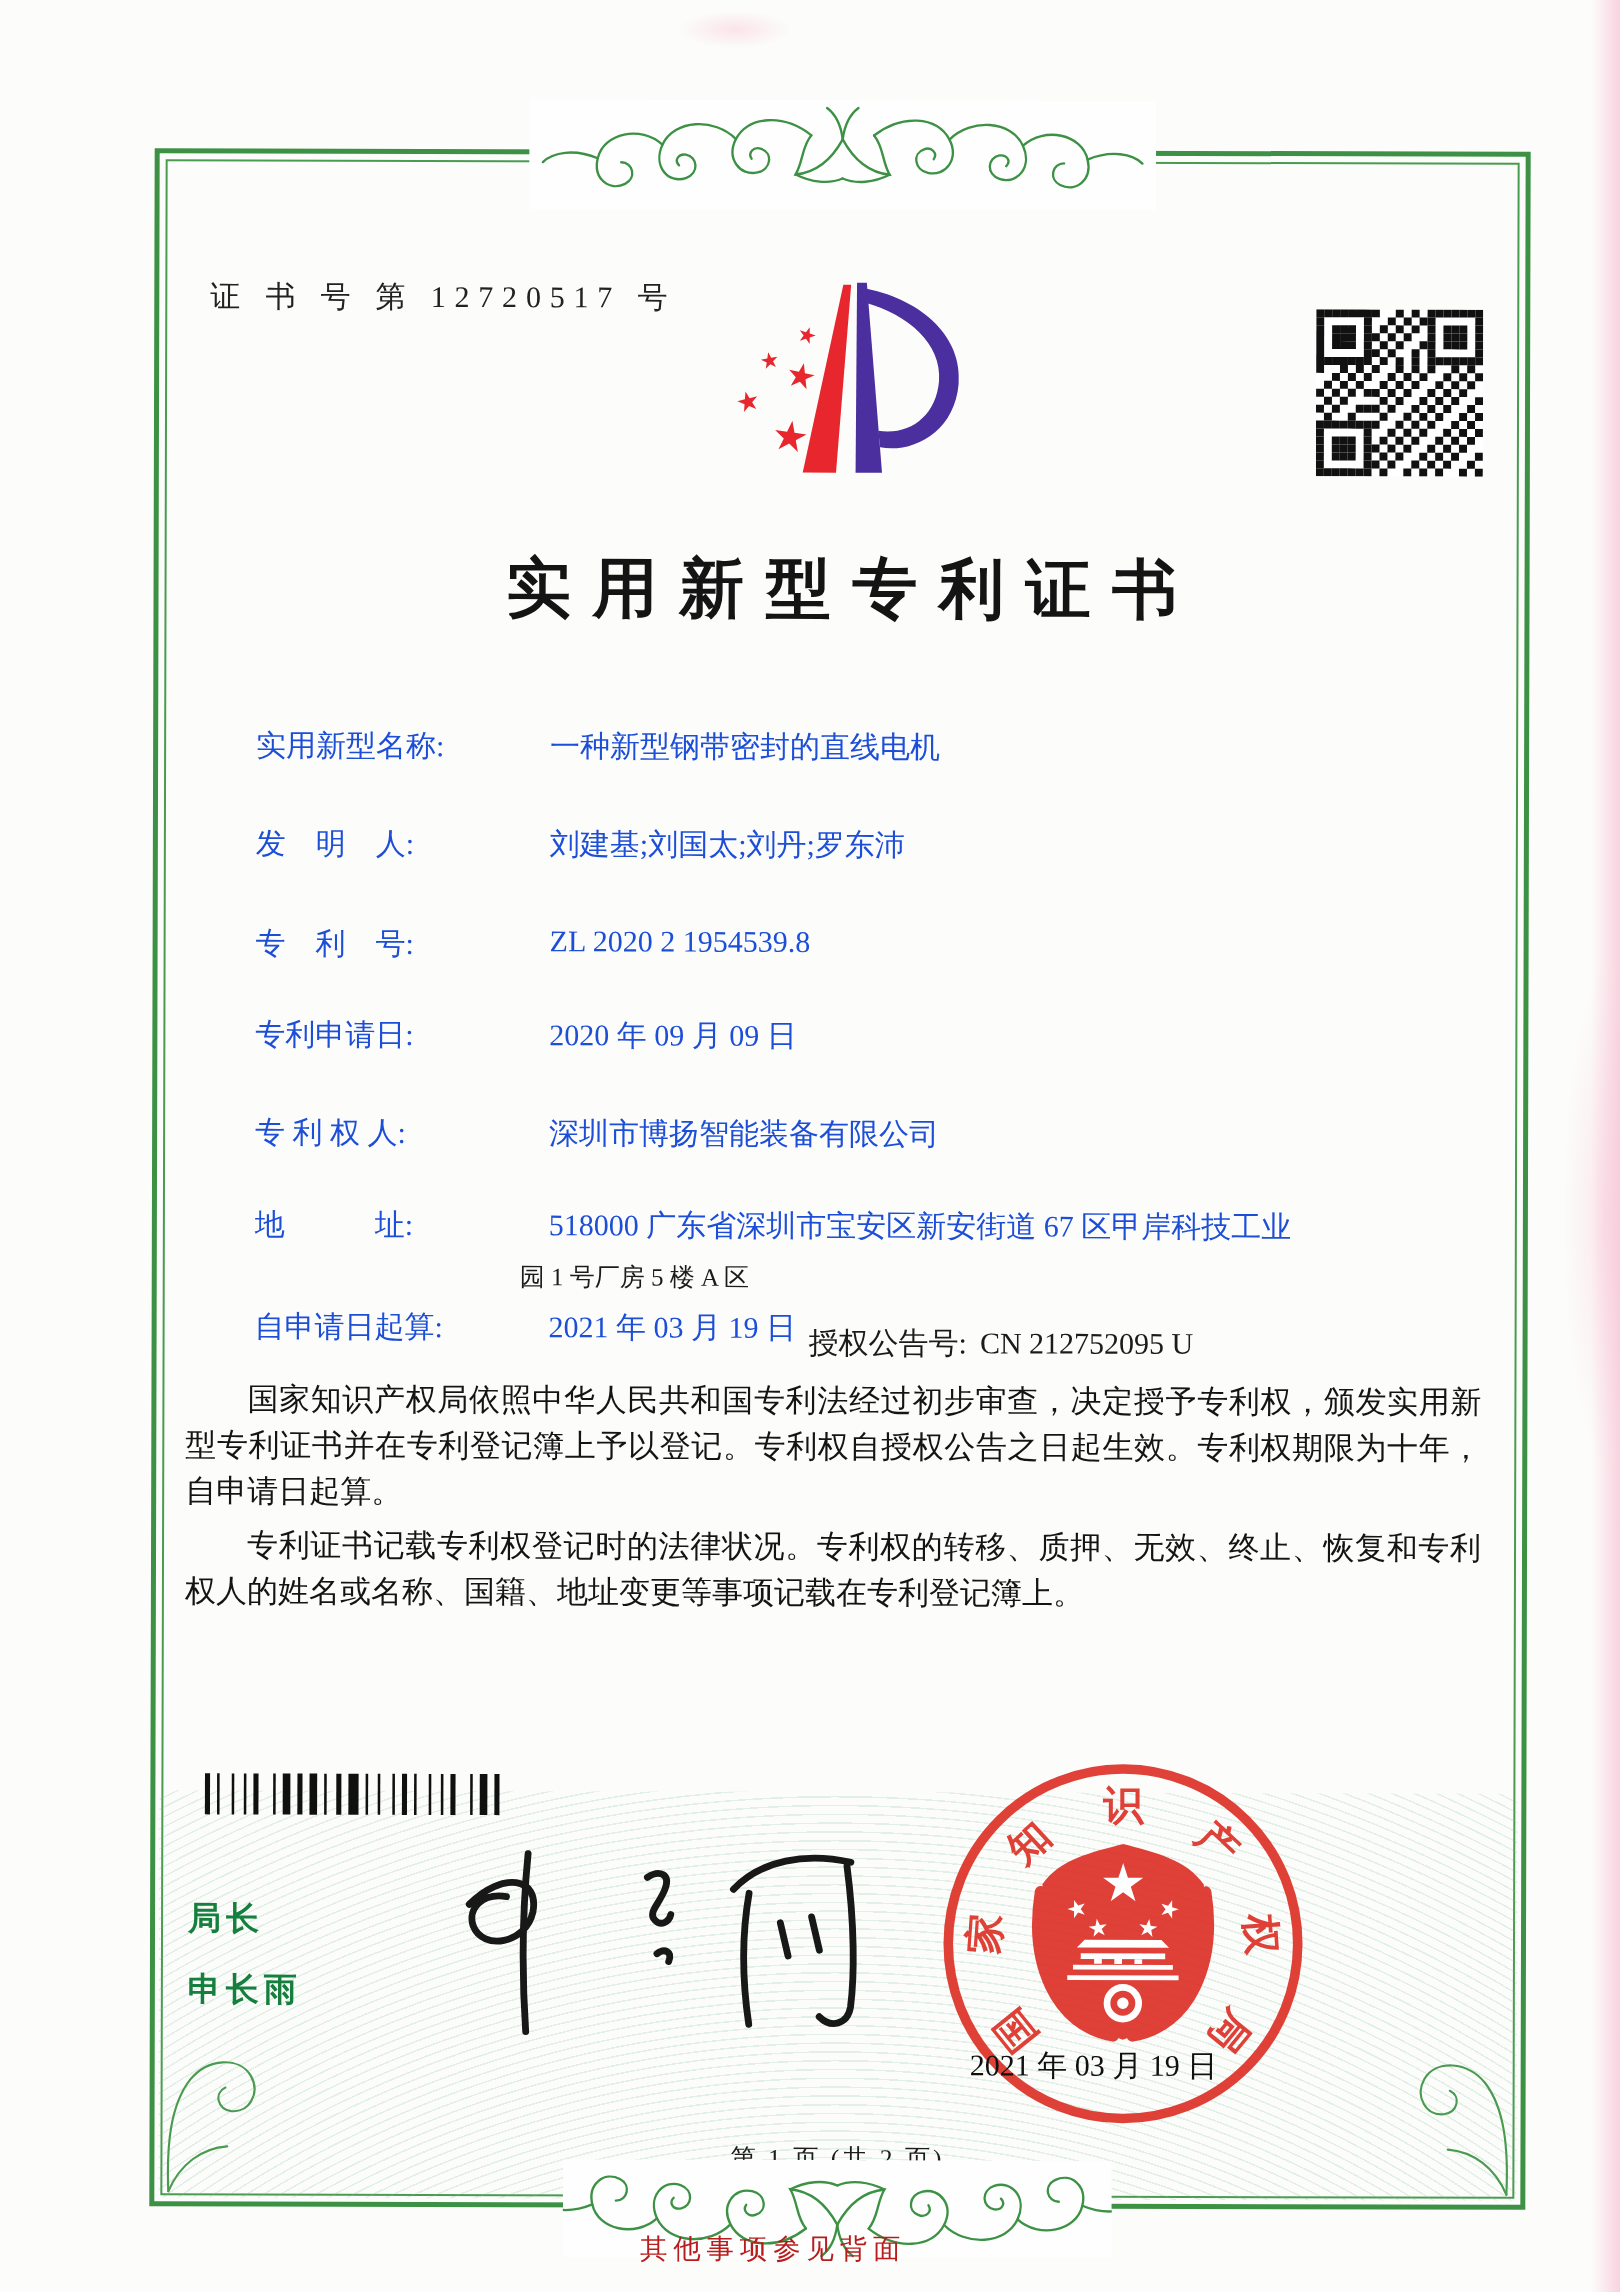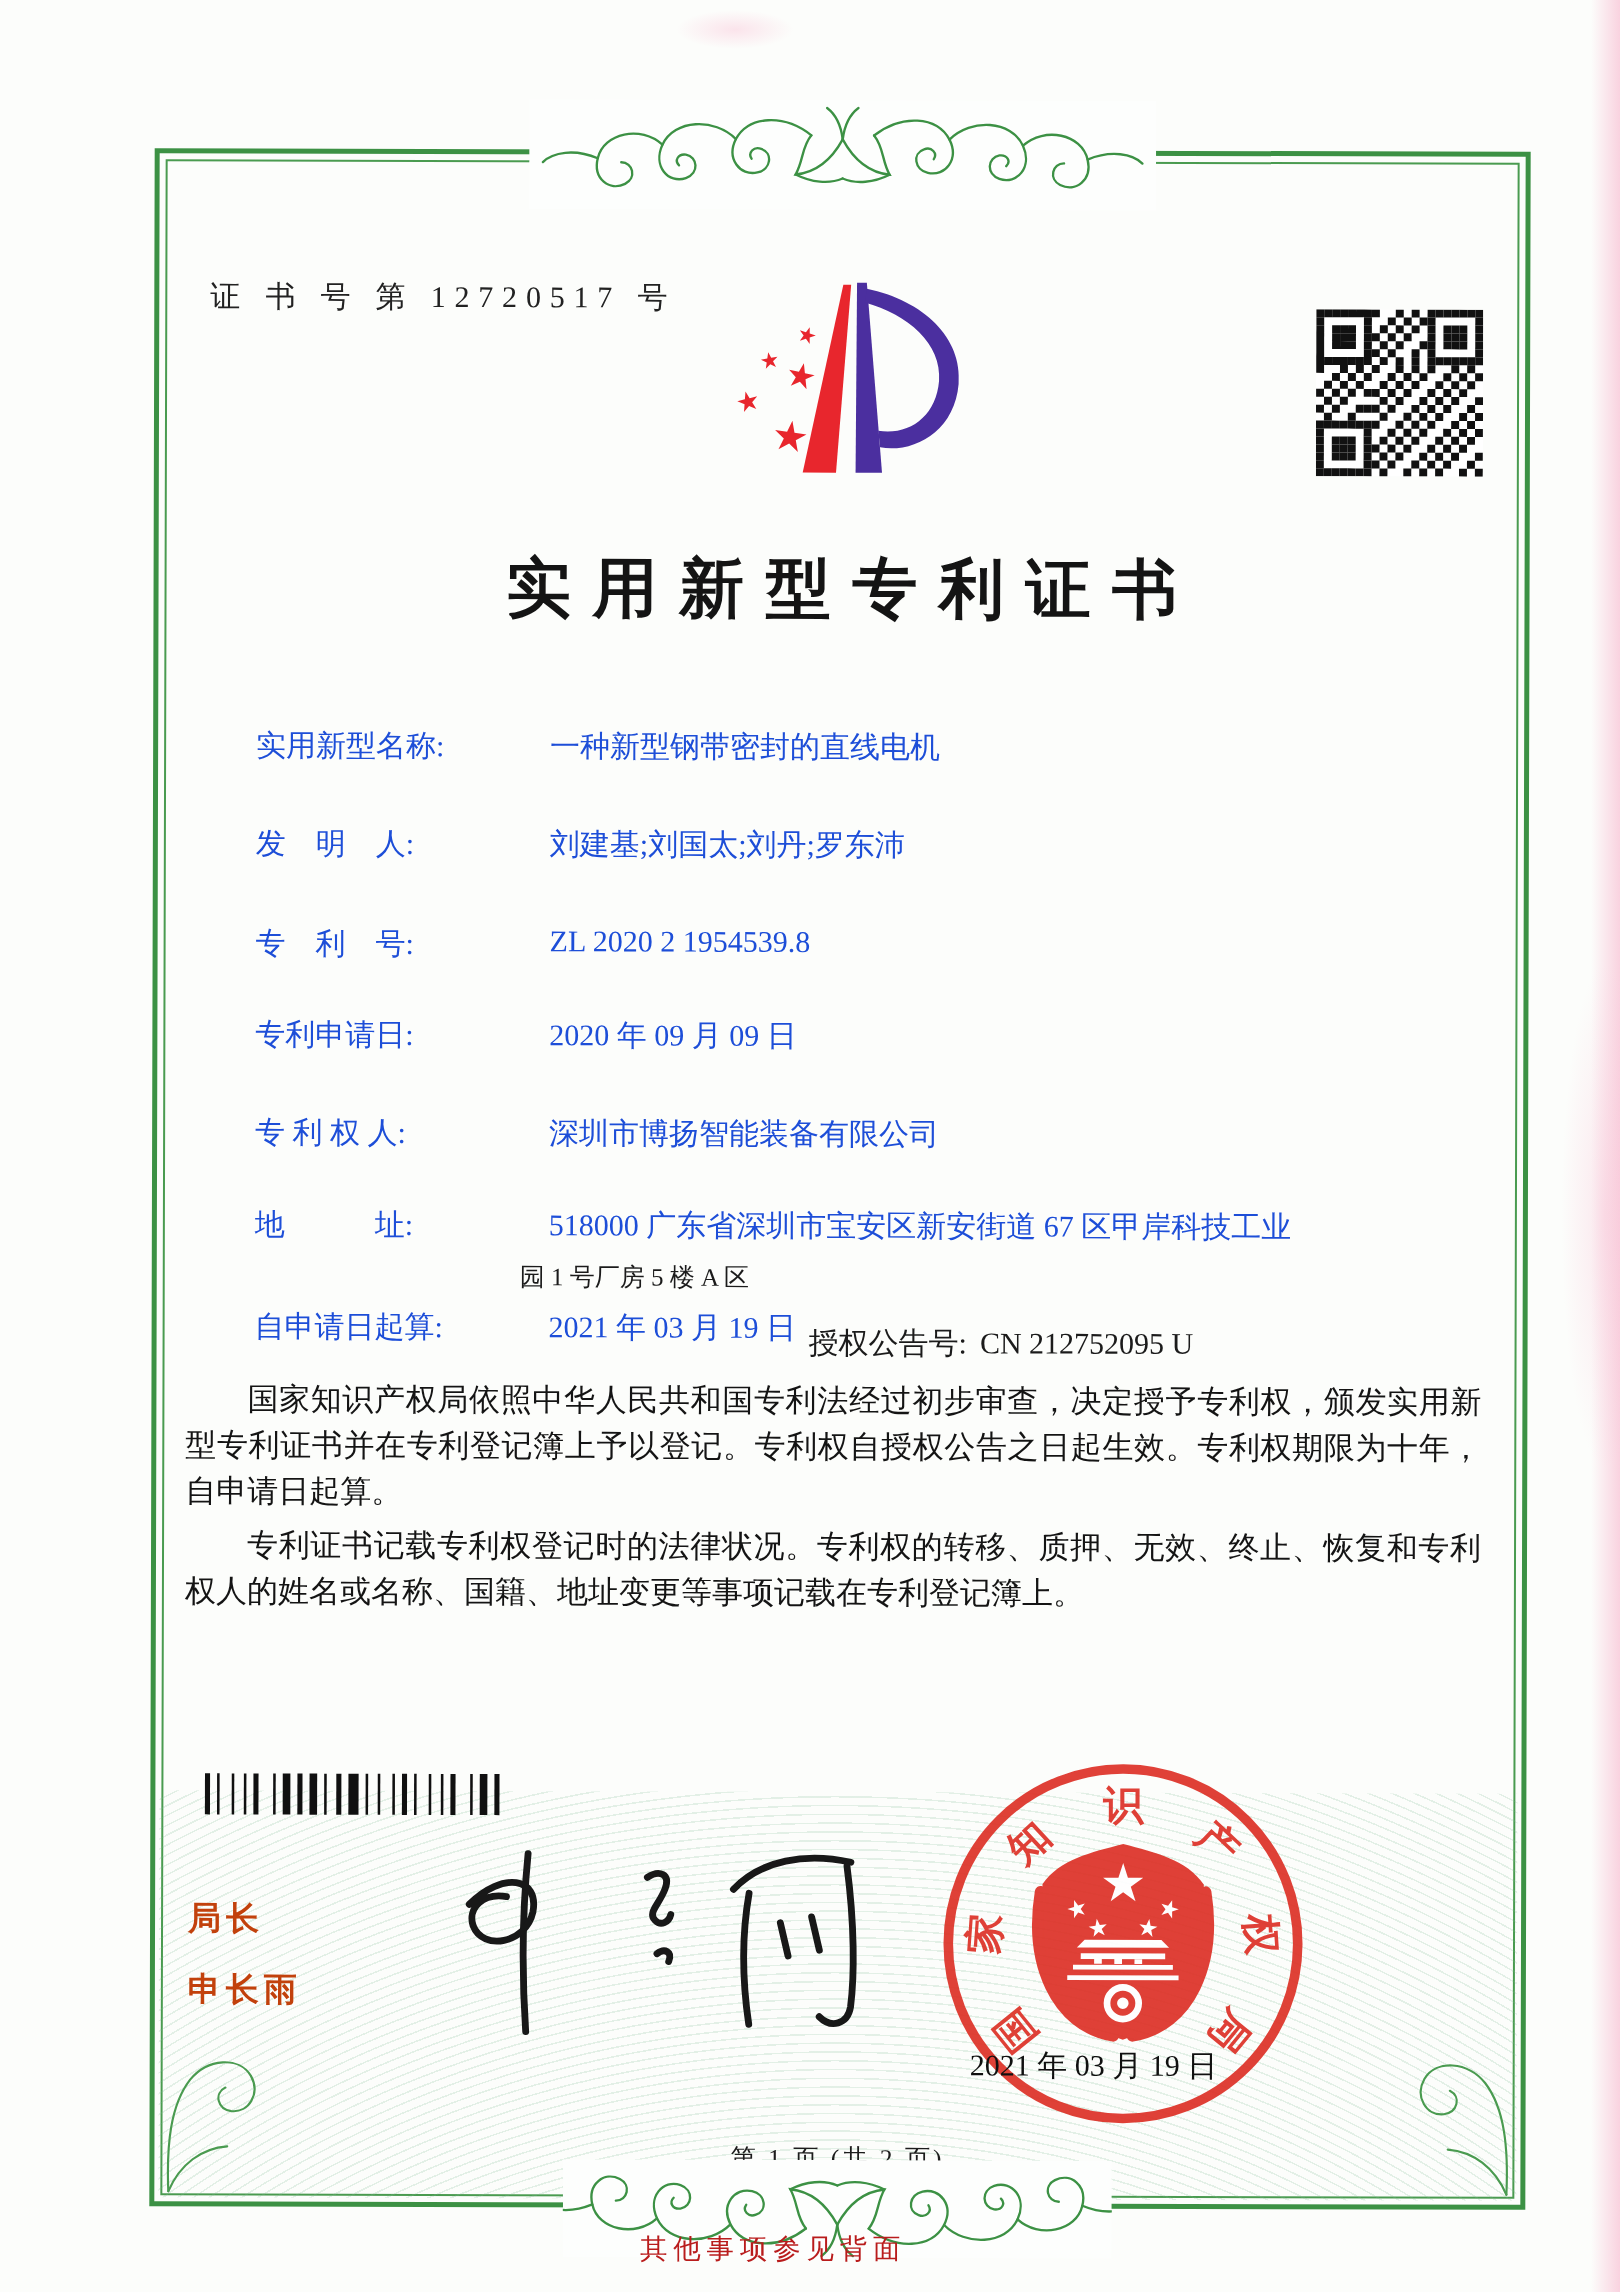--- a/index.html
+++ b/index.html
@@ -54,21 +54,21 @@
   .frow .flabel{display:inline-block;min-width:223px;}
   .frow .fvalue{position:absolute;left:294px;white-space:nowrap;}
   .addr2{position:absolute;left:363px;top:1106px;font-size:25px;color:#1b1b1b;}
   .grantno{position:absolute;left:652px;top:1168px;font-size:30px;white-space:nowrap;color:#1b1b1b;}
   .grantno .fvalue{margin-left:13px;}
   .paras{position:absolute;left:29px;width:1296px;top:1223px;
     font-size:31px;line-height:46px;text-align:justify;color:#141414;}
   .paras p{margin:0 0 7.8px 0;text-indent:2em;}
   .barcode{position:absolute;left:47px;top:1619px;}
   .signer{position:absolute;left:33px;top:1743px;font-family:"Liberation Sans","DejaVu Sans",sans-serif;
-    font-size:33px;font-weight:600;letter-spacing:4.9px;color:#c2410c;}
+    font-size:33px;font-weight:600;letter-spacing:4.9px;color:#15803d;}
   .signer div{margin-bottom:25.5px;}
   .signature{position:absolute;left:257px;top:1672px;}
   .seal{position:absolute;left:776px;top:1596px;z-index:8;}
   .seal-date{position:absolute;left:815px;top:1890px;z-index:9;font-size:30px;color:#101010;white-space:nowrap;}
   .page-ind{position:absolute;left:0;right:0;top:1986px;text-align:center;font-size:25.5px;letter-spacing:2.9px;color:#1c1c1c;}
   .back-note{position:absolute;left:640px;top:2231px;font-size:27.4px;letter-spacing:5.9px;color:#b91c1c;z-index:20;}
 </style>
 </head>
 <body>
 

